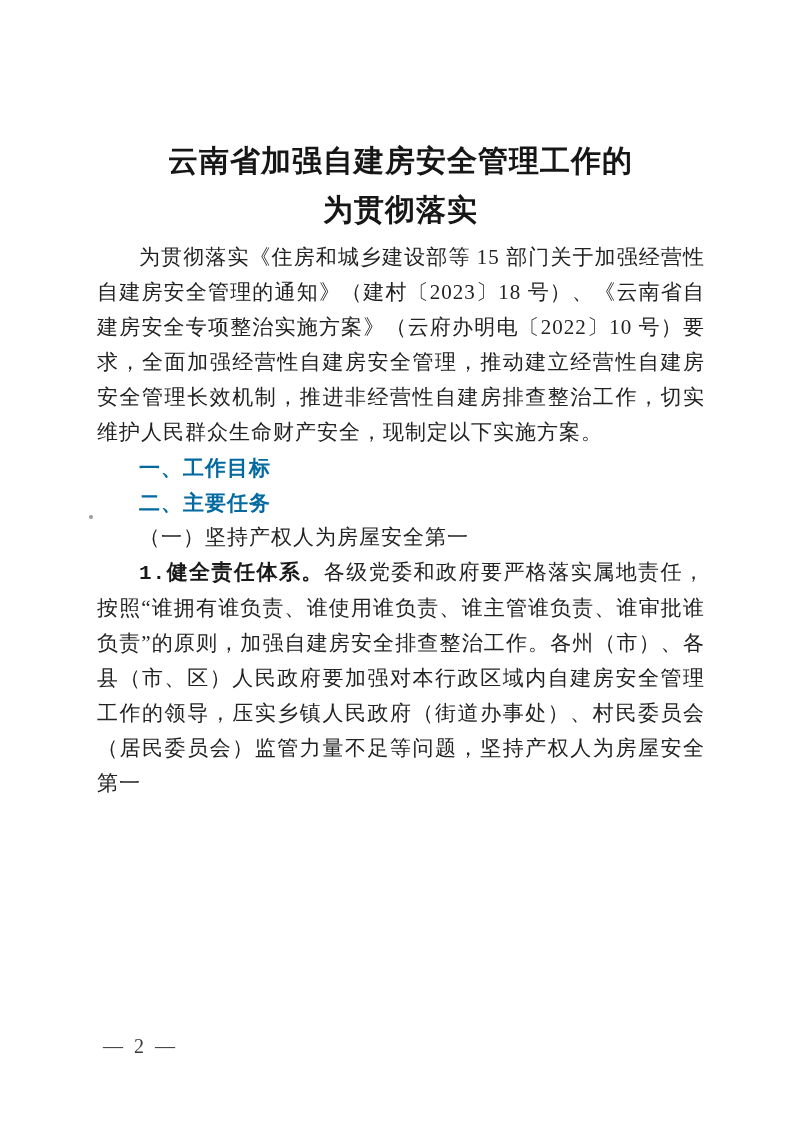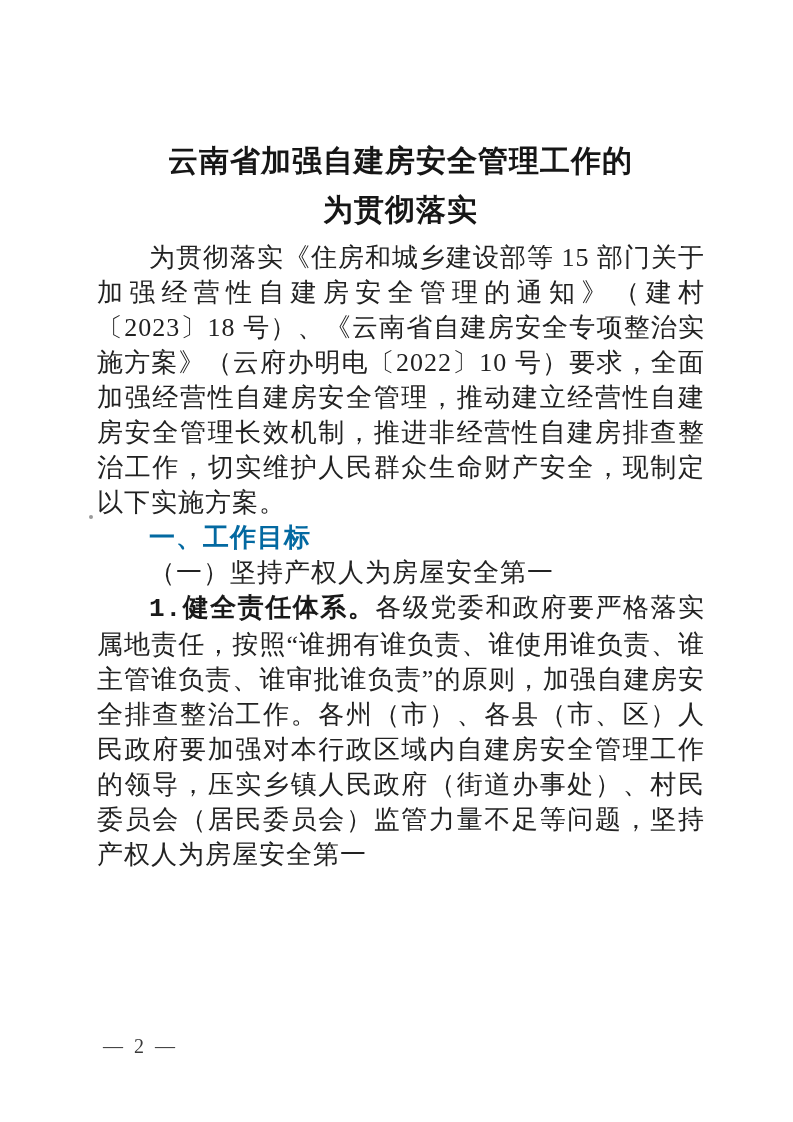--- a/index.html
+++ b/index.html
@@ -32,21 +32,21 @@
     line-height: 49px;
     letter-spacing: 1px;
     color: #161616;
   }
   .title-line { display: block; }
   .doc-body {
     position: absolute;
     top: 240px;
     left: 97px;
     width: 608px;
-    font-size: 26px;
+    font-size: 21px;
     line-height: 35px;
     letter-spacing: 1px;
     text-align: justify;
     color: #222222;
   }
   .doc-body p {
     margin: 0;
     text-indent: 2em;
   }
   .heading {
@@ -86,20 +86,21 @@
 <div class="page">
 
   <h1 class="title">
     <span class="title-line">云南省加强自建房安全管理工作的</span>
     <span class="title-line">为贯彻落实</span>
   </h1>
 
   <div class="doc-body">
     <p class="para">为贯彻落实《住房和城乡建设部等 15 部门关于加强经营性自建房安全管理的通知》（建村〔2023〕18 号）、《云南省自建房安全专项整治实施方案》（云府办明电〔2022〕10 号）要求，全面加强经营性自建房安全管理，推动建立经营性自建房安全管理长效机制，推进非经营性自建房排查整治工作，切实维护人民群众生命财产安全，现制定以下实施方案。</p>
     <p class="heading">一、工作目标</p>
+    <p class="heading">二、主要任务</p>
     <p class="subheading">（一）坚持产权人为房屋安全第一</p>
     <p class="para"><span class="bold-lead">1.健全责任体系。</span><span>各级党委和政府要严格落实属地责任，按照“谁拥有谁负责、谁使用谁负责、谁主管谁负责、谁审批谁负责”的原则，加强自建房安全排查整治工作。各州（市）、各县（市、区）人民政府要加强对本行政区域内自建房安全管理工作的领导，压实乡镇人民政府（街道办事处）、村民委员会（居民委员会）监管力量不足等问题，坚持产权人为房屋安全第一</span></p>
   </div>
 
   <div class="page-number">— 2 —</div>
 
   <div class="speck"></div>
 
 </div>
 

